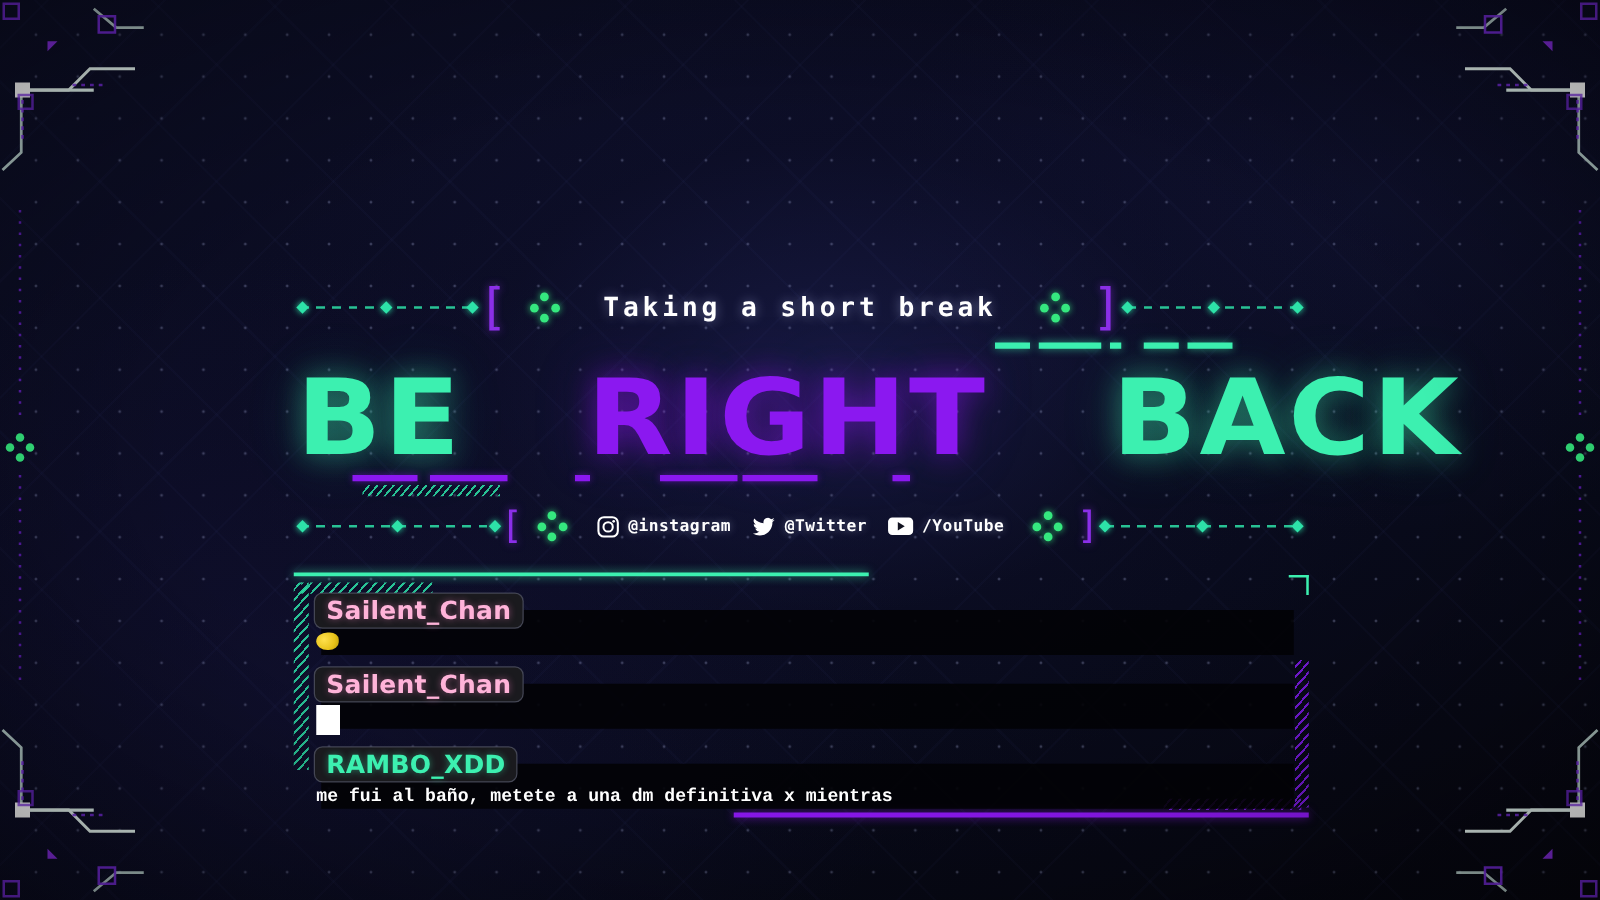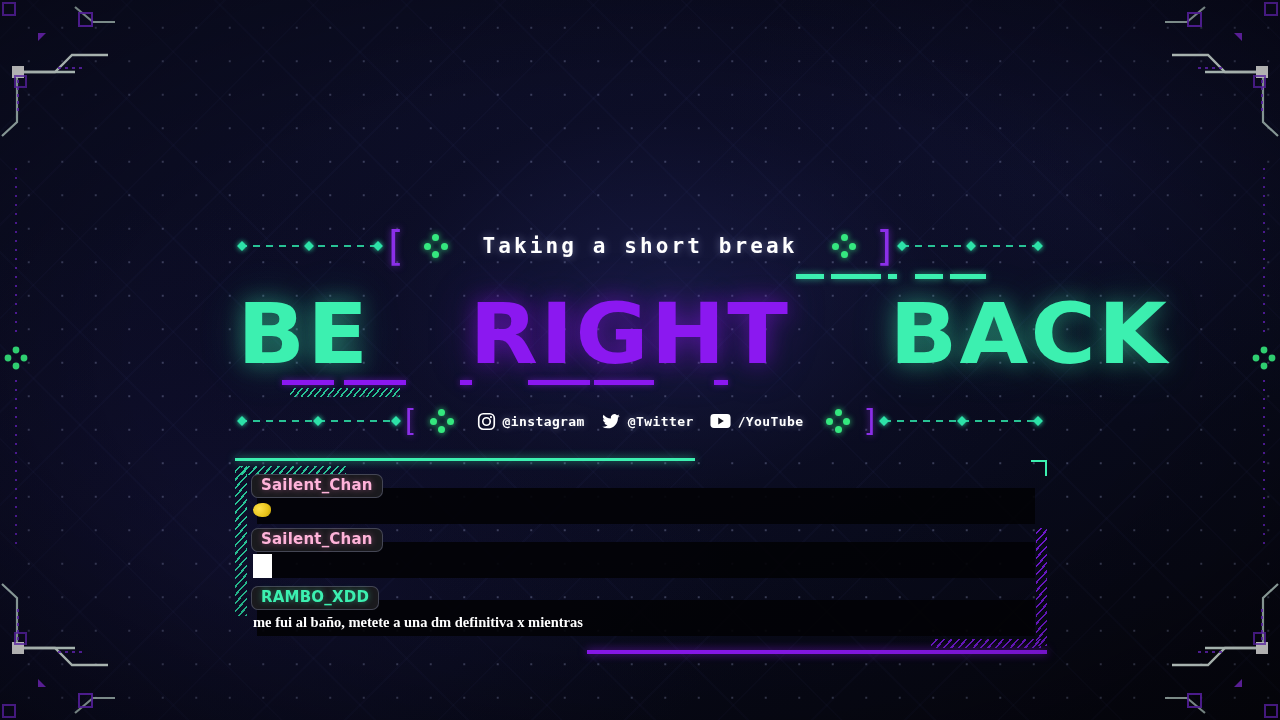--- a/index.html
+++ b/index.html
@@ -221,34 +221,34 @@
     background: rgba(2,2,6,0.90);
   }
   .badge {
     position: relative;
     display: inline-block;
     padding: 3px 9px 4px;
     border-radius: 7px;
     background: #1a1a1e;
     border: 1px solid rgba(120,125,150,0.45);
     font-family: "DejaVu Sans", sans-serif;
-    font-size: 15px;
+    font-size: 20px;
     font-weight: 700;
     letter-spacing: .2px;
     line-height: 1;
     z-index: 2;
   }
   .badge.pink  { color: #ffb3d9; text-shadow: 0 0 6px rgba(255,130,200,.45); }
   .badge.green { color: #3cf0b0; text-shadow: 0 0 6px rgba(60,240,176,.45); }
 
   .msg-body {
     position: relative; z-index: 2;
     margin-top: 2px; padding-left: 2px;
     color: #ffffff;
-    font-family: Liberation Serif, serif;
+    font-family: Liberation Mono, monospace;
     font-size: 14.5px;
     font-weight: 700;
     line-height: 20px;
     min-height: 20px;
   }
   .emote {
     display: inline-block; width: 18px; height: 14px; vertical-align: -2px;
     border-radius: 50% 40% 45% 50%;
     background: radial-gradient(circle at 35% 40%, #ffe14d 0%, #e8c31a 60%, #b99a06 100%);
   }

